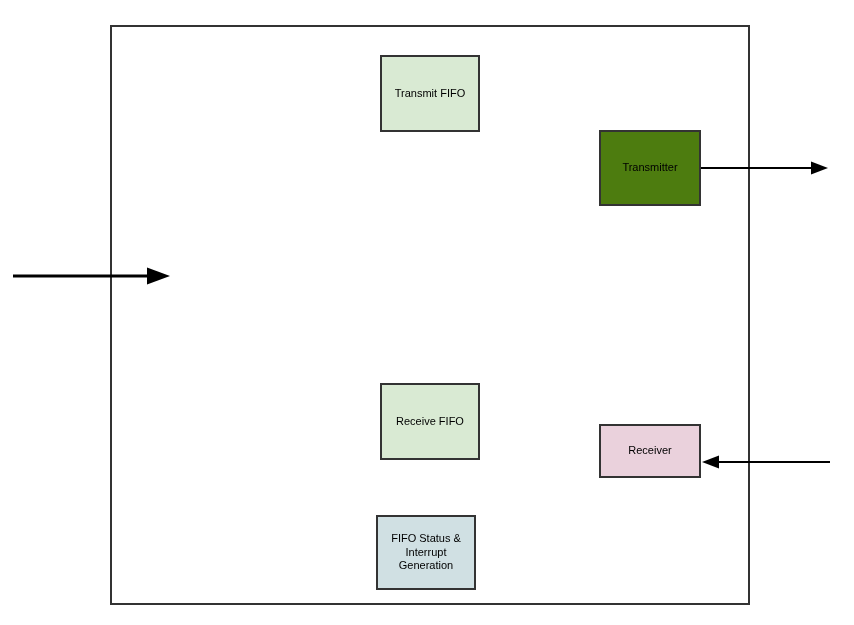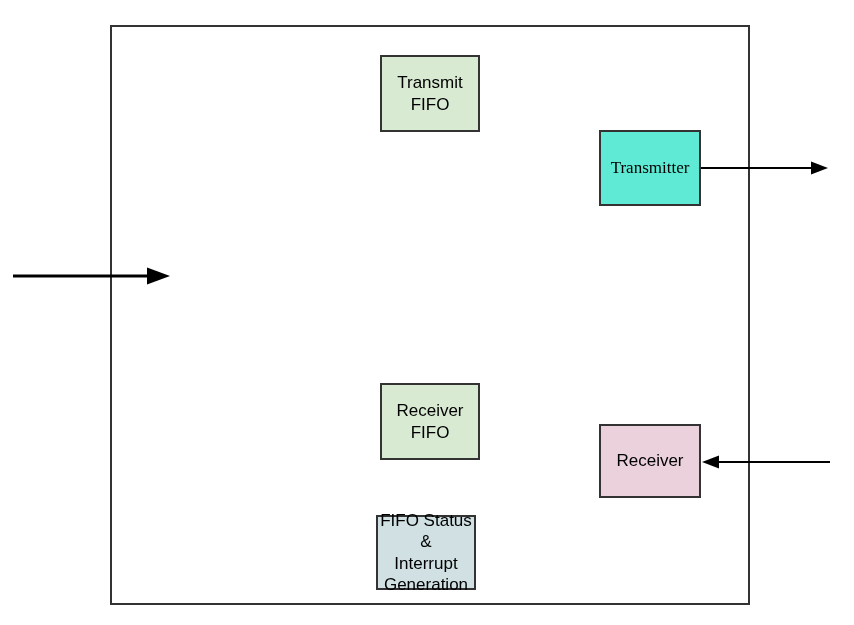--- a/index.html
+++ b/index.html
@@ -28,35 +28,35 @@
     background: transparent;
   }
   .block {
     position: absolute;
     border: 2px solid #333333;
     box-sizing: border-box;
     display: flex;
     align-items: center;
     justify-content: center;
     text-align: center;
-    font-size: 17px;
+    font-size: 11px;
     line-height: 1.25;
     color: #000000;
   }
   .block .label {
     white-space: pre-line;
     padding: 2px;
   }
   .apb           { left: 169px; top: 130px; width: 100px; height: 294px; }
   .transmit-fifo { left: 380px; top:  55px; width: 100px; height:  77px; }
   .baud-rate     { left: 380px; top: 217px; width: 100px; height:  75px; }
   .receive-fifo  { left: 380px; top: 383px; width: 100px; height:  77px; }
   .fifo-status   { left: 376px; top: 515px; width: 100px; height:  75px; }
   .transmitter   { left: 599px; top: 130px; width: 102px; height:  76px; }
-  .receiver      { left: 599px; top: 424px; width: 102px; height:  74px; }
+  .receiver      { left: 599px; top: 424px; width: 102px; height:  54px; }
   .arrow-layer {
     position: absolute;
     left: 0;
     top: 0;
     width: 854px;
     height: 625px;
     pointer-events: none;
   }
 </style>
 </head>
@@ -66,30 +66,30 @@
 
   <div class="container-box"></div>
 
 
   <div class="block transmit-fifo" style="background-color: rgb(217, 234, 211);">
     <span class="label">Transmit FIFO</span>
   </div>
 
 
   <div class="block receive-fifo" style="background-color: rgb(217, 234, 211);">
-    <span class="label">Receiver FIFO</span>
+    <span class="label">Receive FIFO</span>
   </div>
 
   <div class="block fifo-status" style="background-color: rgb(208, 224, 227);">
     <span class="label">FIFO Status &amp;
 Interrupt
 Generation</span>
   </div>
 
-  <div class="block transmitter" style="background-color: #5eead4; font-family: Liberation Serif, serif;">
+  <div class="block transmitter" style="background-color: #4d7c0f;">
     <span class="label">Transmitter</span>
   </div>
 
   <div class="block receiver" style="background-color: rgb(234, 209, 220);">
     <span class="label">Receiver</span>
   </div>
 
   <svg class="arrow-layer" width="854" height="625" viewBox="0 0 854 625" xmlns="http://www.w3.org/2000/svg">
     <g>
       <line x1="13" y1="276" x2="149" y2="276" stroke="#000000" stroke-width="3"></line>

